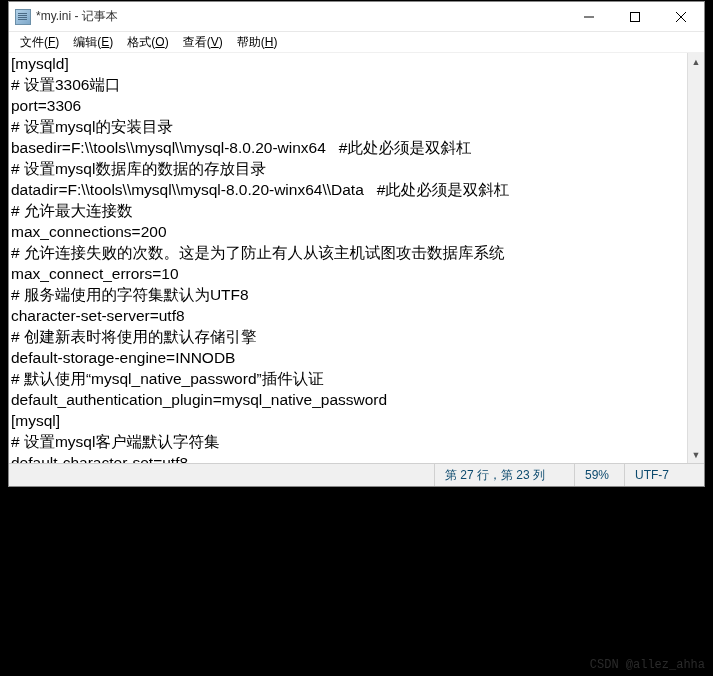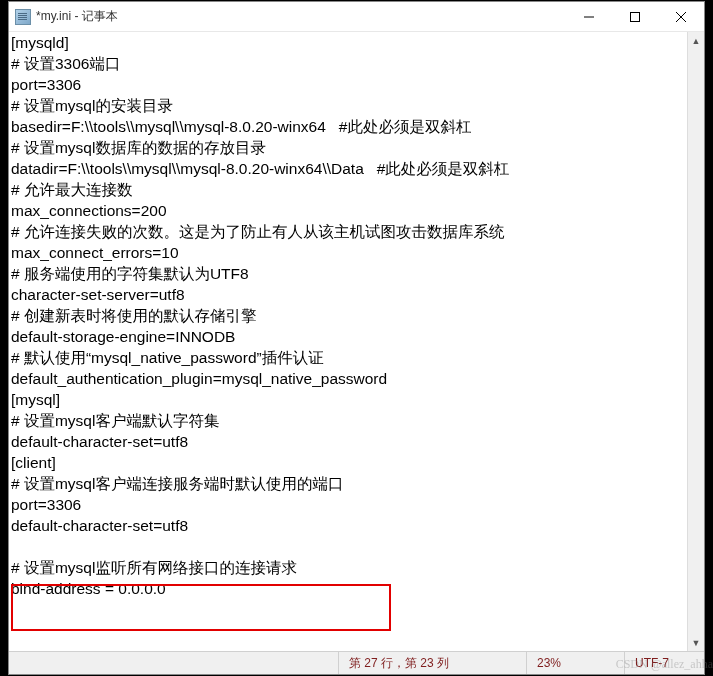--- a/index.html
+++ b/index.html
@@ -9,21 +9,21 @@
       background: #000;
       width: 713px;
       height: 676px;
       position: relative;
     }
     .window {
       position: absolute;
       top: 1px;
       left: 8px;
       width: 697px;
-      height: 674px;
+      height: 486px;
       background: #fff;
       border: 1px solid #888;
       box-shadow: 0 0 3px rgba(0,0,0,0.3);
       display: flex;
       flex-direction: column;
     }
     .titlebar {
       height: 30px;
       background: #fff;
       display: flex;
@@ -97,26 +97,26 @@
       border:2px solid #e20000;
       pointer-events:none;
     }
     .scrollbar-v{
       position:absolute;right:0;top:0;bottom:0;width:17px;background:#f0f0f0;border-left:1px solid #ddd;
     }
     .scroll-arrow{
       height:17px;display:flex;align-items:center;justify-content:center;color:#555;font-size:9px;
     }
     .statusbar{
-      height:23px;border-top:1px solid #d0d0d0;background:#f0f0f0;display:flex;align-items:center;font-size:12px;color:#7f1d1d;gap:48px;
+      height:23px;border-top:1px solid #d0d0d0;background:#f0f0f0;display:flex;align-items:center;font-size:12px;color:#0c4a6e;
     }
     .status-cell{border-left:1px solid #d0d0d0;height:100%;display:flex;align-items:center;padding:0 10px;}
     .status-spacer{flex:1;}
     .watermark{
-      position:absolute;right:0;bottom:4px;color:rgba(120,120,120,0.35);font-size:12px;font-family:Liberation Serif, serif;
+      position:absolute;right:8px;bottom:4px;color:rgba(120,120,120,0.35);font-size:12px;font-family:Liberation Mono, monospace;
       pointer-events:none;
     }
   </style>
 </head>
 <body>
 
 <div class="window">
   <div class="titlebar">
     <div class="titlebar-icon"></div>
     <div class="titlebar-text">*my.ini - 记事本</div>
@@ -133,20 +133,27 @@
       </div>
       <div class="win-btn close">
         <svg width="10" height="10">
             <line x1="0" y1="0" x2="10" y2="10" stroke="#000" stroke-width="1"></line>
             <line x1="10" y1="0" x2="0" y2="10" stroke="#000" stroke-width="1"></line>
           </svg>
       </div>
     </div>
   </div>
 
+  <div class="menubar">
+    <div class="menu-item"><span>文件(<u>F</u>)</span></div>
+    <div class="menu-item"><span>编辑(<u>E</u>)</span></div>
+    <div class="menu-item"><span>格式(<u>O</u>)</span></div>
+    <div class="menu-item"><span>查看(<u>V</u>)</span></div>
+    <div class="menu-item"><span>帮助(<u>H</u>)</span></div>
+  </div>
 
   <div class="content">
     <div class="textarea-wrap" id="textbody">[mysqld]
 # 设置3306端口
 port=3306
 # 设置mysql的安装目录
 basedir=F:\\tools\\mysql\\mysql-8.0.20-winx64   #此处必须是双斜杠
 # 设置mysql数据库的数据的存放目录
 datadir=F:\\tools\\mysql\\mysql-8.0.20-winx64\\Data   #此处必须是双斜杠
 # 允许最大连接数
@@ -173,18 +180,18 @@
     <div class="scrollbar-v">
       <div class="scroll-arrow">▲</div>
       <div style="flex:1"></div>
       <div class="scroll-arrow" style="position:absolute;bottom:0;width:100%;">▼</div>
     </div>
   </div>
 
   <div class="statusbar">
     <div class="status-spacer"></div>
     <div class="status-cell" style="min-width:140px">第 27 行，第 23 列</div>
-    <div class="status-cell" style="min-width:50px">23%</div>
+    <div class="status-cell" style="min-width:50px">59%</div>
     <div class="status-cell" style="min-width:80px">UTF-7</div>
   </div>
 </div>
 
 <div class="watermark">CSDN @allez_ahha</div>
 
 </body></html>

